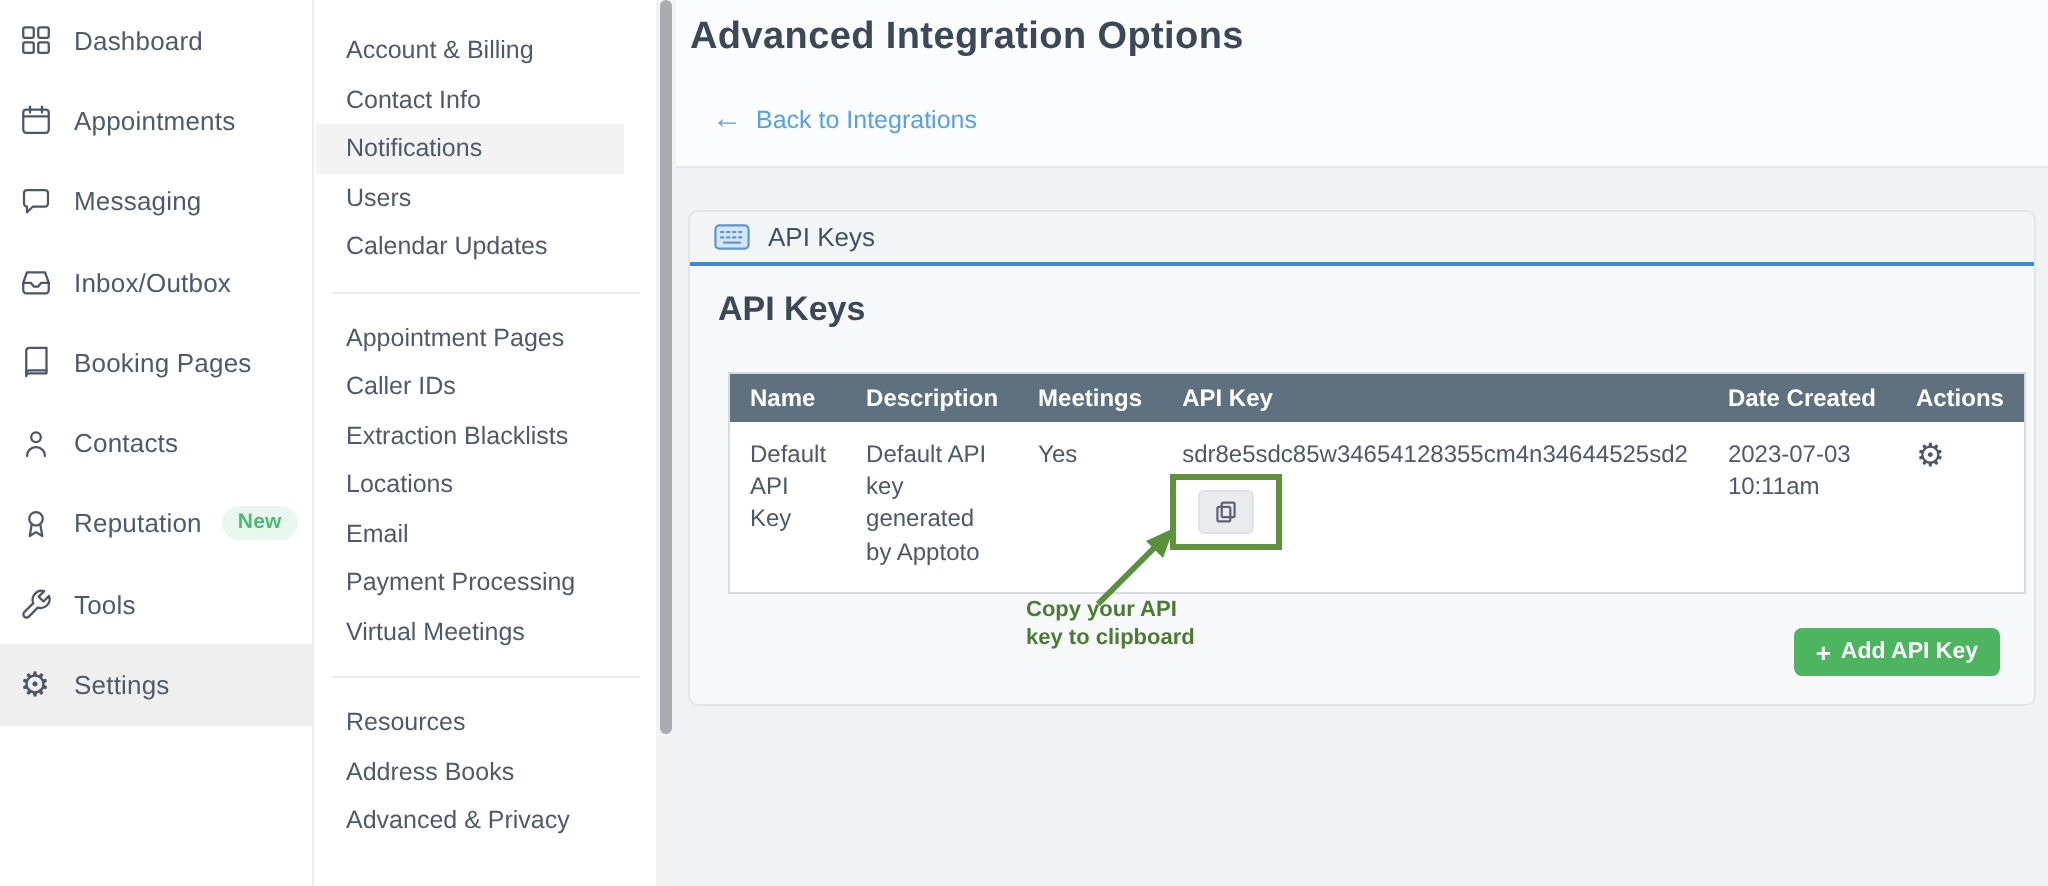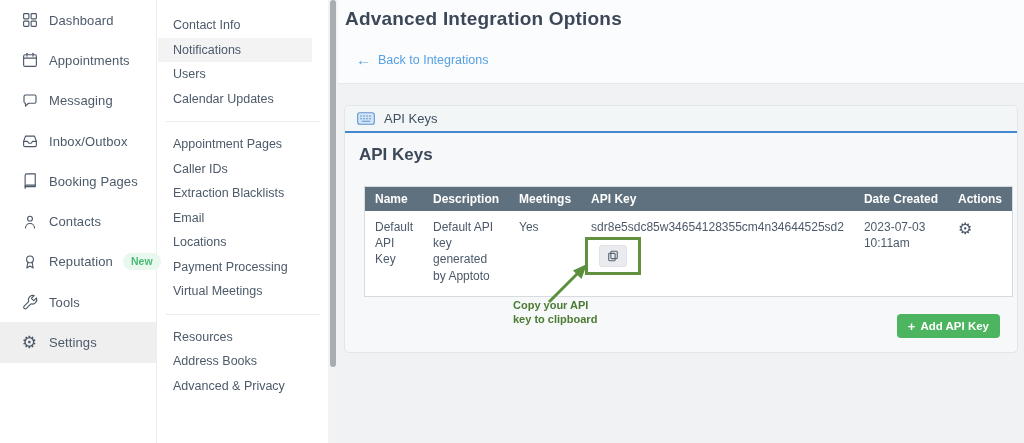--- a/index.html
+++ b/index.html
@@ -11,21 +11,21 @@
     color:#465363;
   }
 
   
   .sidebar {
     position:absolute; left:0; top:0; width:157px; height:443px;
     background:#ffffff; border-right:1px solid #ebedee; z-index:3;
   }
   .sb-item {
     height:40.3px; display:flex; align-items:center;
-    padding-left:20px; gap:10px; cursor:pointer;
+    padding-left:8px; gap:10px; cursor:pointer;
     font-size:13px; color:#4d5a6a; letter-spacing:.1px;
   }
   .sb-item.active { background:#efefef; }
   .sb-icon { width:19px; height:19px; flex:0 0 19px; display:flex; align-items:center; justify-content:center; }
   .sb-icon svg { width:18px; height:18px; stroke:#4b5767; fill:none; stroke-width:1.5; stroke-linecap:round; stroke-linejoin:round; }
   .gear-glyph { font-size:17px; line-height:1; color:#4b5767; }
   .badge-new {
     margin-left:auto; margin-right:12px;
     background:#e9f8ef; color:#4cbb72;
     font-size:10.5px; font-weight:bold;
@@ -228,32 +228,33 @@
   <div class="sb-item active">
     <span class="sb-icon">
         <span class="gear-glyph">⚙</span>
       </span>
     <span>Settings</span>
   </div>
 
 </nav>
 
 <nav class="settings-menu">
+  <div class="menu-item">Account &amp; Billing</div>
   <div class="menu-item">Contact Info</div>
   <div class="menu-item active">Notifications</div>
   <div class="menu-item">Users</div>
   <div class="menu-item">Calendar Updates</div>
 
   <div class="menu-divider"></div>
 
   <div class="menu-item">Appointment Pages</div>
   <div class="menu-item">Caller IDs</div>
   <div class="menu-item">Extraction Blacklists</div>
+  <div class="menu-item">Locations</div>
   <div class="menu-item">Email</div>
-  <div class="menu-item">Locations</div>
   <div class="menu-item">Payment Processing</div>
   <div class="menu-item">Virtual Meetings</div>
 
   <div class="menu-divider"></div>
 
   <div class="menu-item">Resources</div>
   <div class="menu-item">Address Books</div>
   <div class="menu-item">Advanced &amp; Privacy</div>
 </nav>
 

